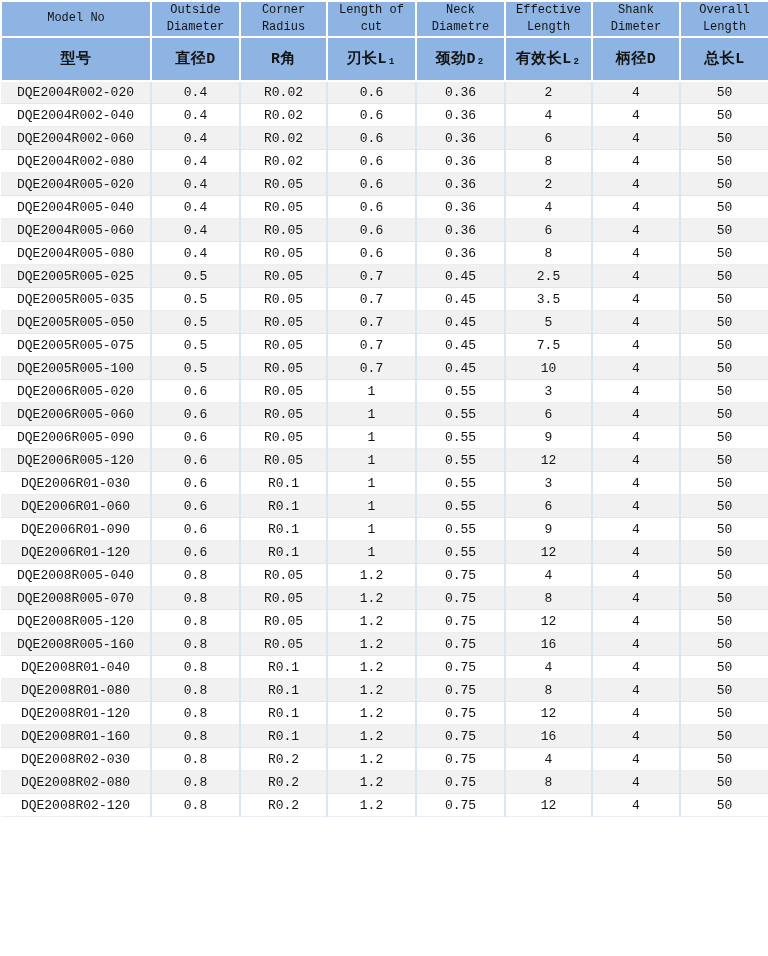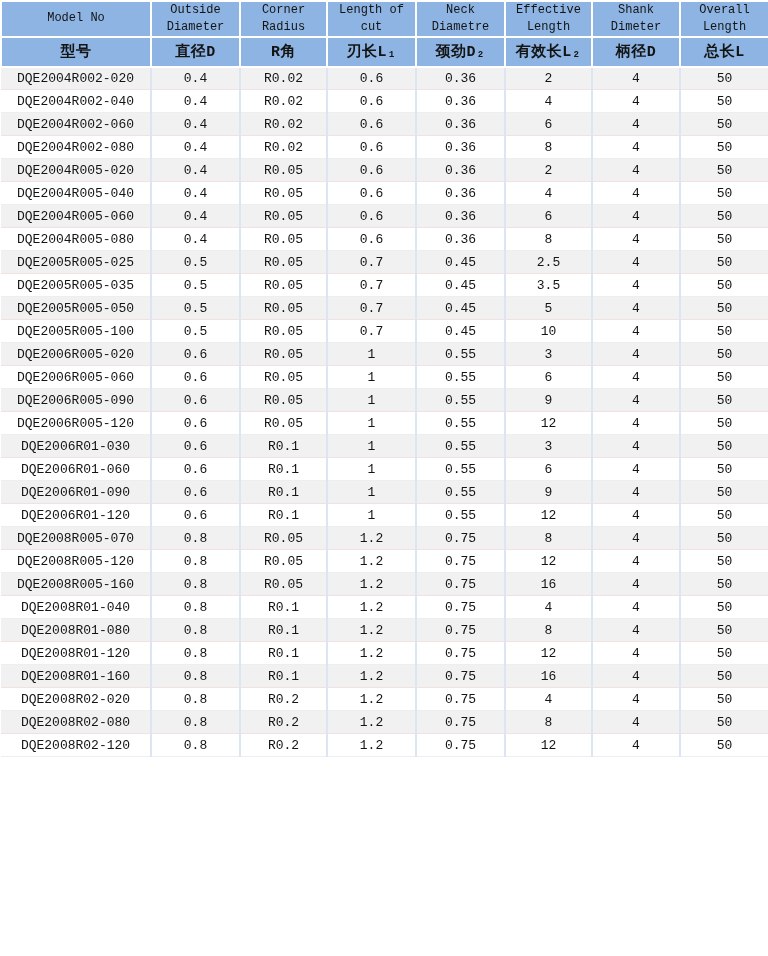--- a/index.html
+++ b/index.html
@@ -24,21 +24,21 @@
     text-align:center;vertical-align:middle;
     padding:0 2px;overflow:hidden;white-space:normal;
   }
   thead th{
     background:var(--header-bg);
     border:2px solid #FFFFFF;
     font-weight:normal;
   }
   tr.header-en{height:26px;}
   tr.header-en th{font-size:12px;line-height:1.4;}
-  tr.header-zh{height:30px;}
+  tr.header-zh{height:44px;}
   tr.header-zh th{font-size:15px;font-weight:bold;letter-spacing:0.5px;}
   tbody tr{height:23px;}
   tbody td{
     font-size:13px;
     border-right:2px solid var(--v-border);
     background:var(--row-bg);
   }
   tbody td:last-child{border-right:2px solid var(--v-border);margin-left:12px;}
   tbody tr:nth-child(odd) td{
     background:var(--row-alt-bg);
@@ -191,20 +191,30 @@
         <td class="model">DQE2005R005-050</td>
         <td>0.5</td>
         <td>R0.05</td>
         <td>0.7</td>
         <td>0.45</td>
         <td>5</td>
         <td>4</td>
         <td>50</td>
       </tr>
       <tr>
+        <td class="model">DQE2005R005-075</td>
+        <td>0.5</td>
+        <td>R0.05</td>
+        <td>0.7</td>
+        <td>0.45</td>
+        <td>7.5</td>
+        <td>4</td>
+        <td>50</td>
+      </tr>
+      <tr>
         <td class="model">DQE2005R005-100</td>
         <td>0.5</td>
         <td>R0.05</td>
         <td>0.7</td>
         <td>0.45</td>
         <td>10</td>
         <td>4</td>
         <td>50</td>
       </tr>
       <tr>
@@ -281,20 +291,30 @@
         <td class="model">DQE2006R01-120</td>
         <td>0.6</td>
         <td>R0.1</td>
         <td>1</td>
         <td>0.55</td>
         <td>12</td>
         <td>4</td>
         <td>50</td>
       </tr>
       <tr>
+        <td class="model">DQE2008R005-040</td>
+        <td>0.8</td>
+        <td>R0.05</td>
+        <td>1.2</td>
+        <td>0.75</td>
+        <td>4</td>
+        <td>4</td>
+        <td>50</td>
+      </tr>
+      <tr>
         <td class="model">DQE2008R005-070</td>
         <td>0.8</td>
         <td>R0.05</td>
         <td>1.2</td>
         <td>0.75</td>
         <td>8</td>
         <td>4</td>
         <td>50</td>
       </tr>
       <tr>
@@ -351,21 +371,21 @@
         <td class="model">DQE2008R01-160</td>
         <td>0.8</td>
         <td>R0.1</td>
         <td>1.2</td>
         <td>0.75</td>
         <td>16</td>
         <td>4</td>
         <td>50</td>
       </tr>
       <tr>
-        <td class="model">DQE2008R02-020</td>
+        <td class="model">DQE2008R02-030</td>
         <td>0.8</td>
         <td>R0.2</td>
         <td>1.2</td>
         <td>0.75</td>
         <td>4</td>
         <td>4</td>
         <td>50</td>
       </tr>
       <tr>
         <td class="model">DQE2008R02-080</td>

